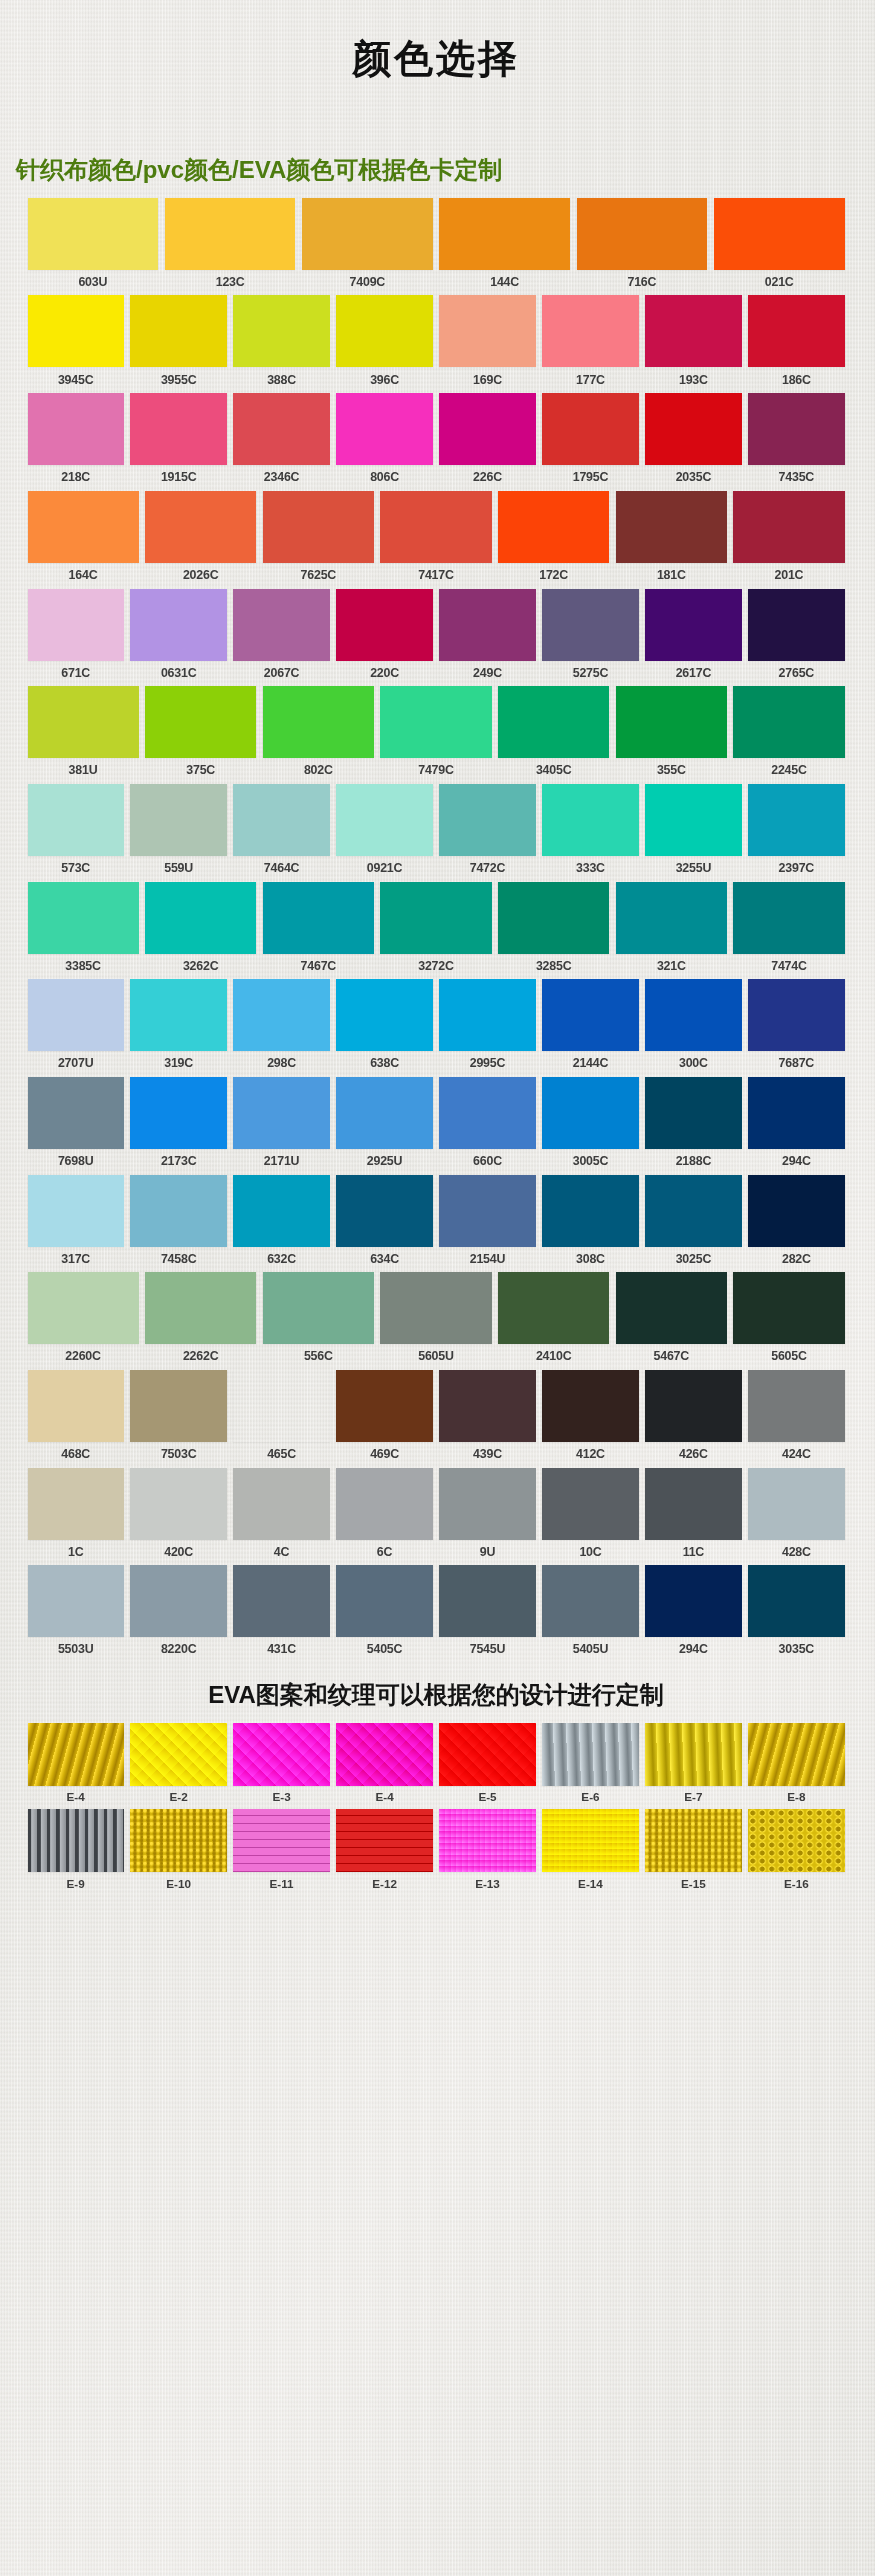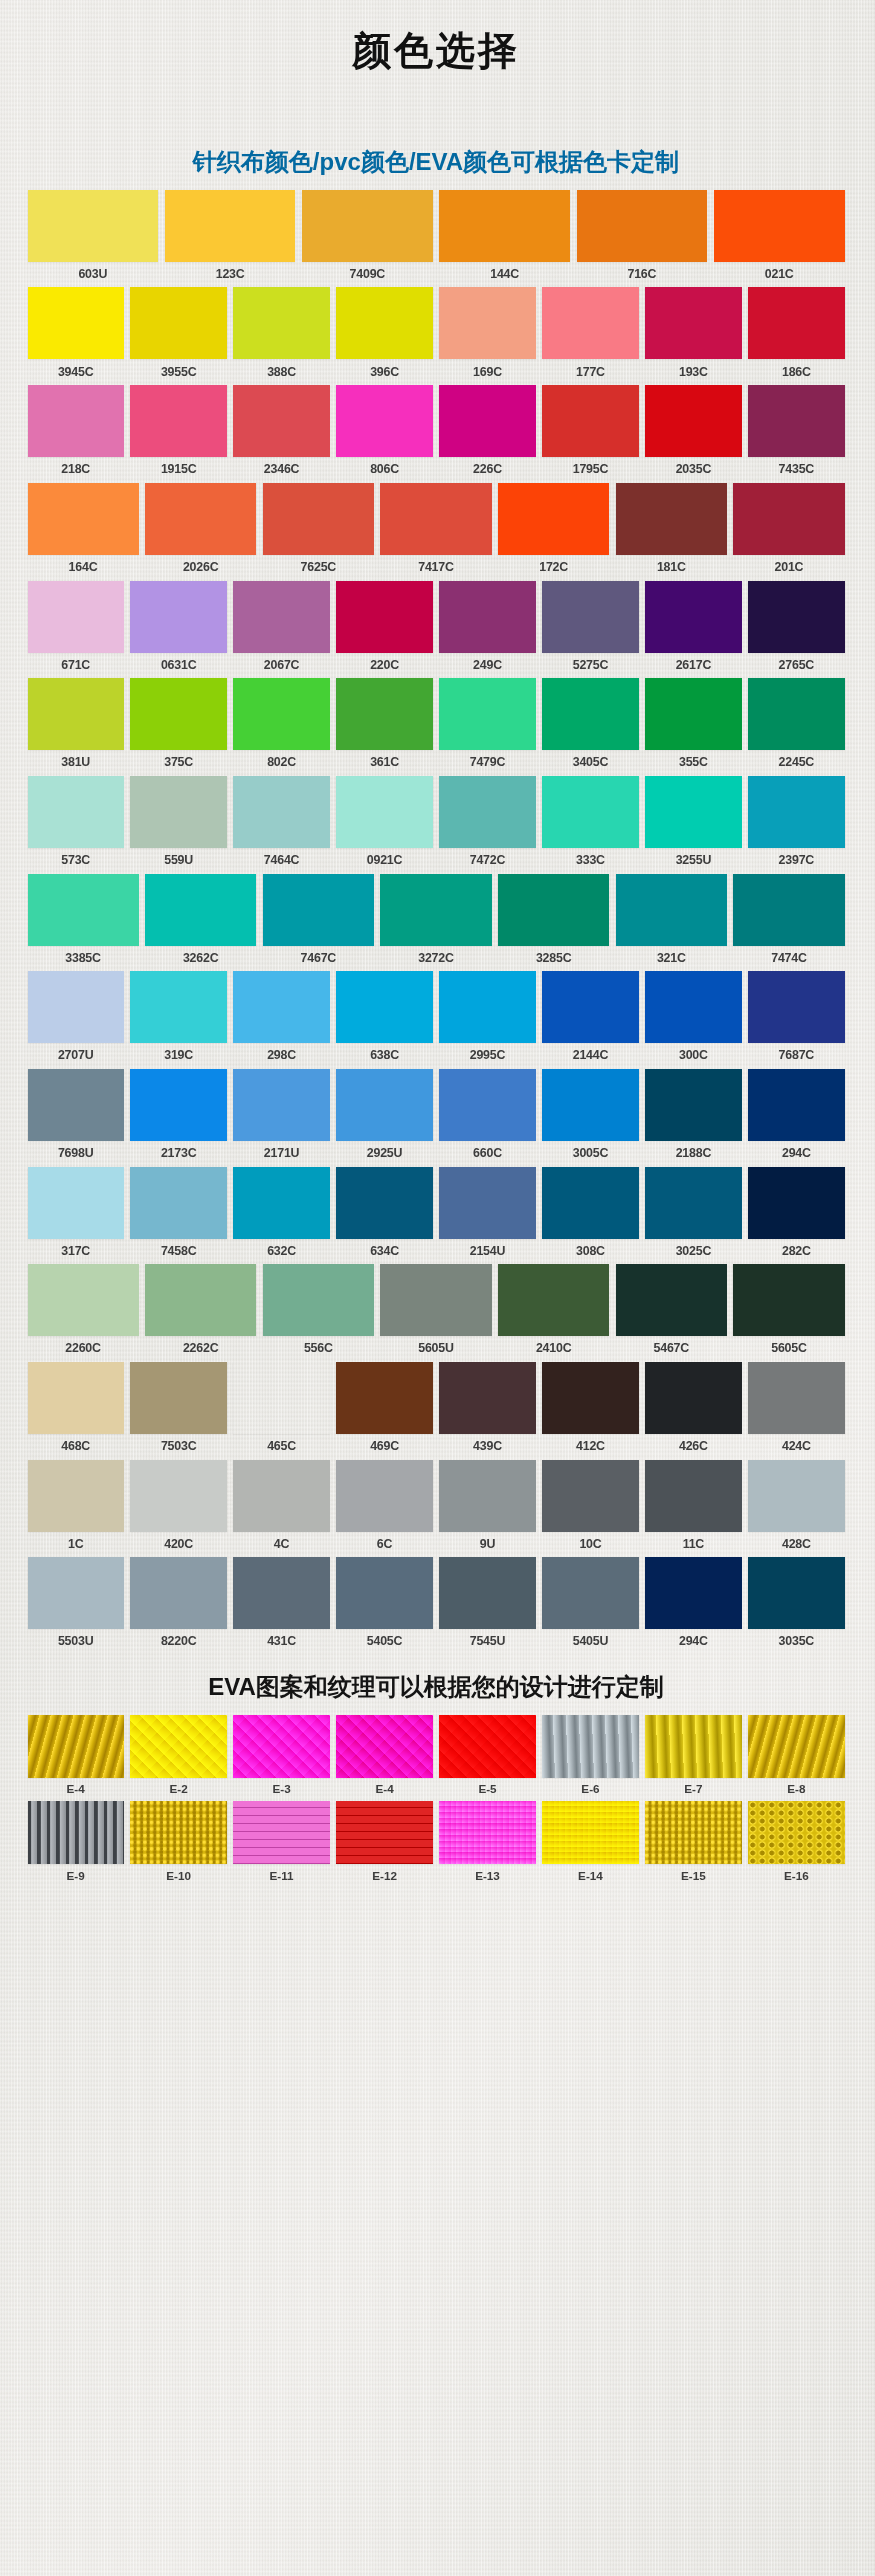--- a/index.html
+++ b/index.html
@@ -29,38 +29,37 @@
         rgba(0,0,0,0.012) 2.2px,
         rgba(255,255,255,0.22) 4.4px),
       linear-gradient(120deg, #eceae6 0%, #e6e5e0 40%, #eeece8 70%, #e4e3de 100%);
     z-index: 0;
   }
 
   .page {
     position: relative;
     z-index: 1;
     width: 872px;
-    padding: 8px;
+    padding: 16px;
   }
 
   .title {
     text-align: center;
     font-size: 39px;
     font-weight: 700;
     color: #111111;
     letter-spacing: 2.9px;
     padding-top: 19px;
     line-height: 1.25;
   }
 
   .subtitle {
-    text-align: center;
     font-size: 24px;
     font-weight: 700;
-    color: #0369a1;
+    color: #4d7c0f;
     letter-spacing: 0px;
     margin-top: 70px;
     margin-bottom: 6px;
   }
 
   .eva-heading {
     text-align: center;
     font-size: 24px;
     font-weight: 700;
     color: #141414;
@@ -307,24 +306,20 @@
           </div>
           <div class="swatch-cell">
             <div class="swatch-chip" style="background: rgb(140, 208, 7);"></div>
             <div class="swatch-label">375C</div>
           </div>
           <div class="swatch-cell">
             <div class="swatch-chip" style="background: rgb(69, 208, 53);"></div>
             <div class="swatch-label">802C</div>
           </div>
           <div class="swatch-cell">
-            <div class="swatch-chip" style="background: rgb(66, 167, 50);"></div>
-            <div class="swatch-label">361C</div>
-          </div>
-          <div class="swatch-cell">
             <div class="swatch-chip" style="background: rgb(45, 215, 142);"></div>
             <div class="swatch-label">7479C</div>
           </div>
           <div class="swatch-cell">
             <div class="swatch-chip" style="background: rgb(0, 168, 103);"></div>
             <div class="swatch-label">3405C</div>
           </div>
           <div class="swatch-cell">
             <div class="swatch-chip" style="background: rgb(2, 154, 60);"></div>
             <div class="swatch-label">355C</div>

